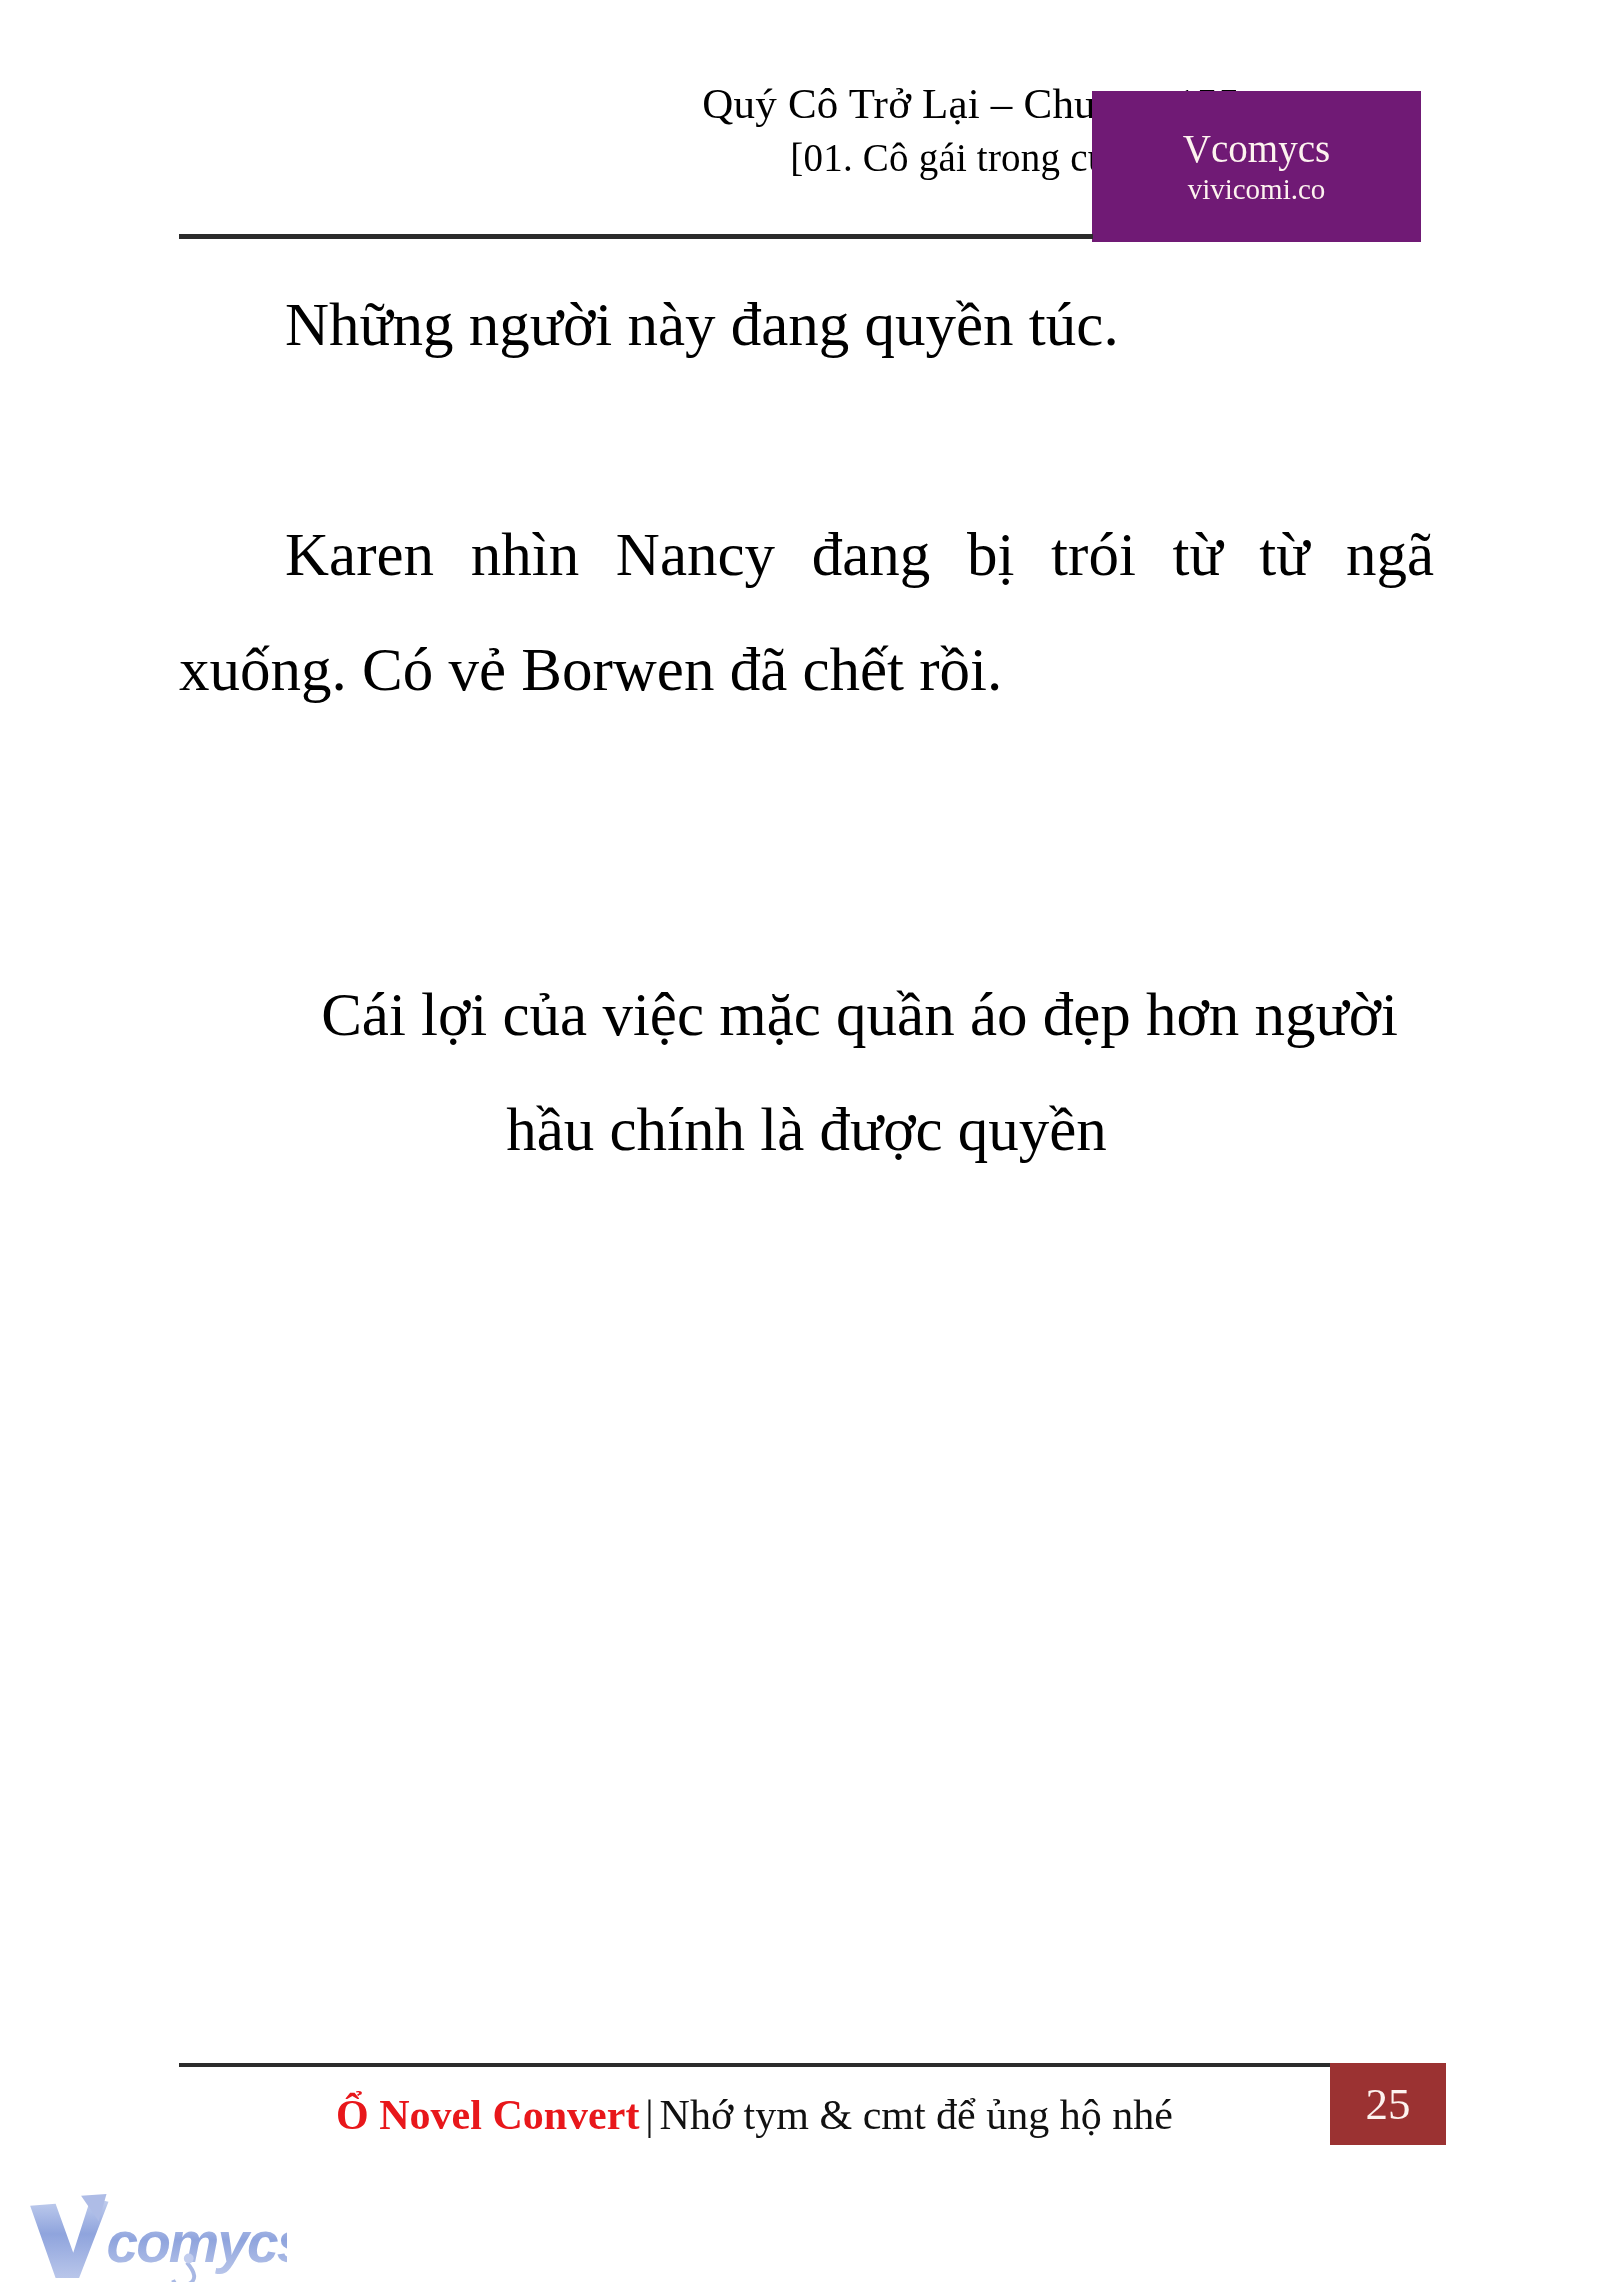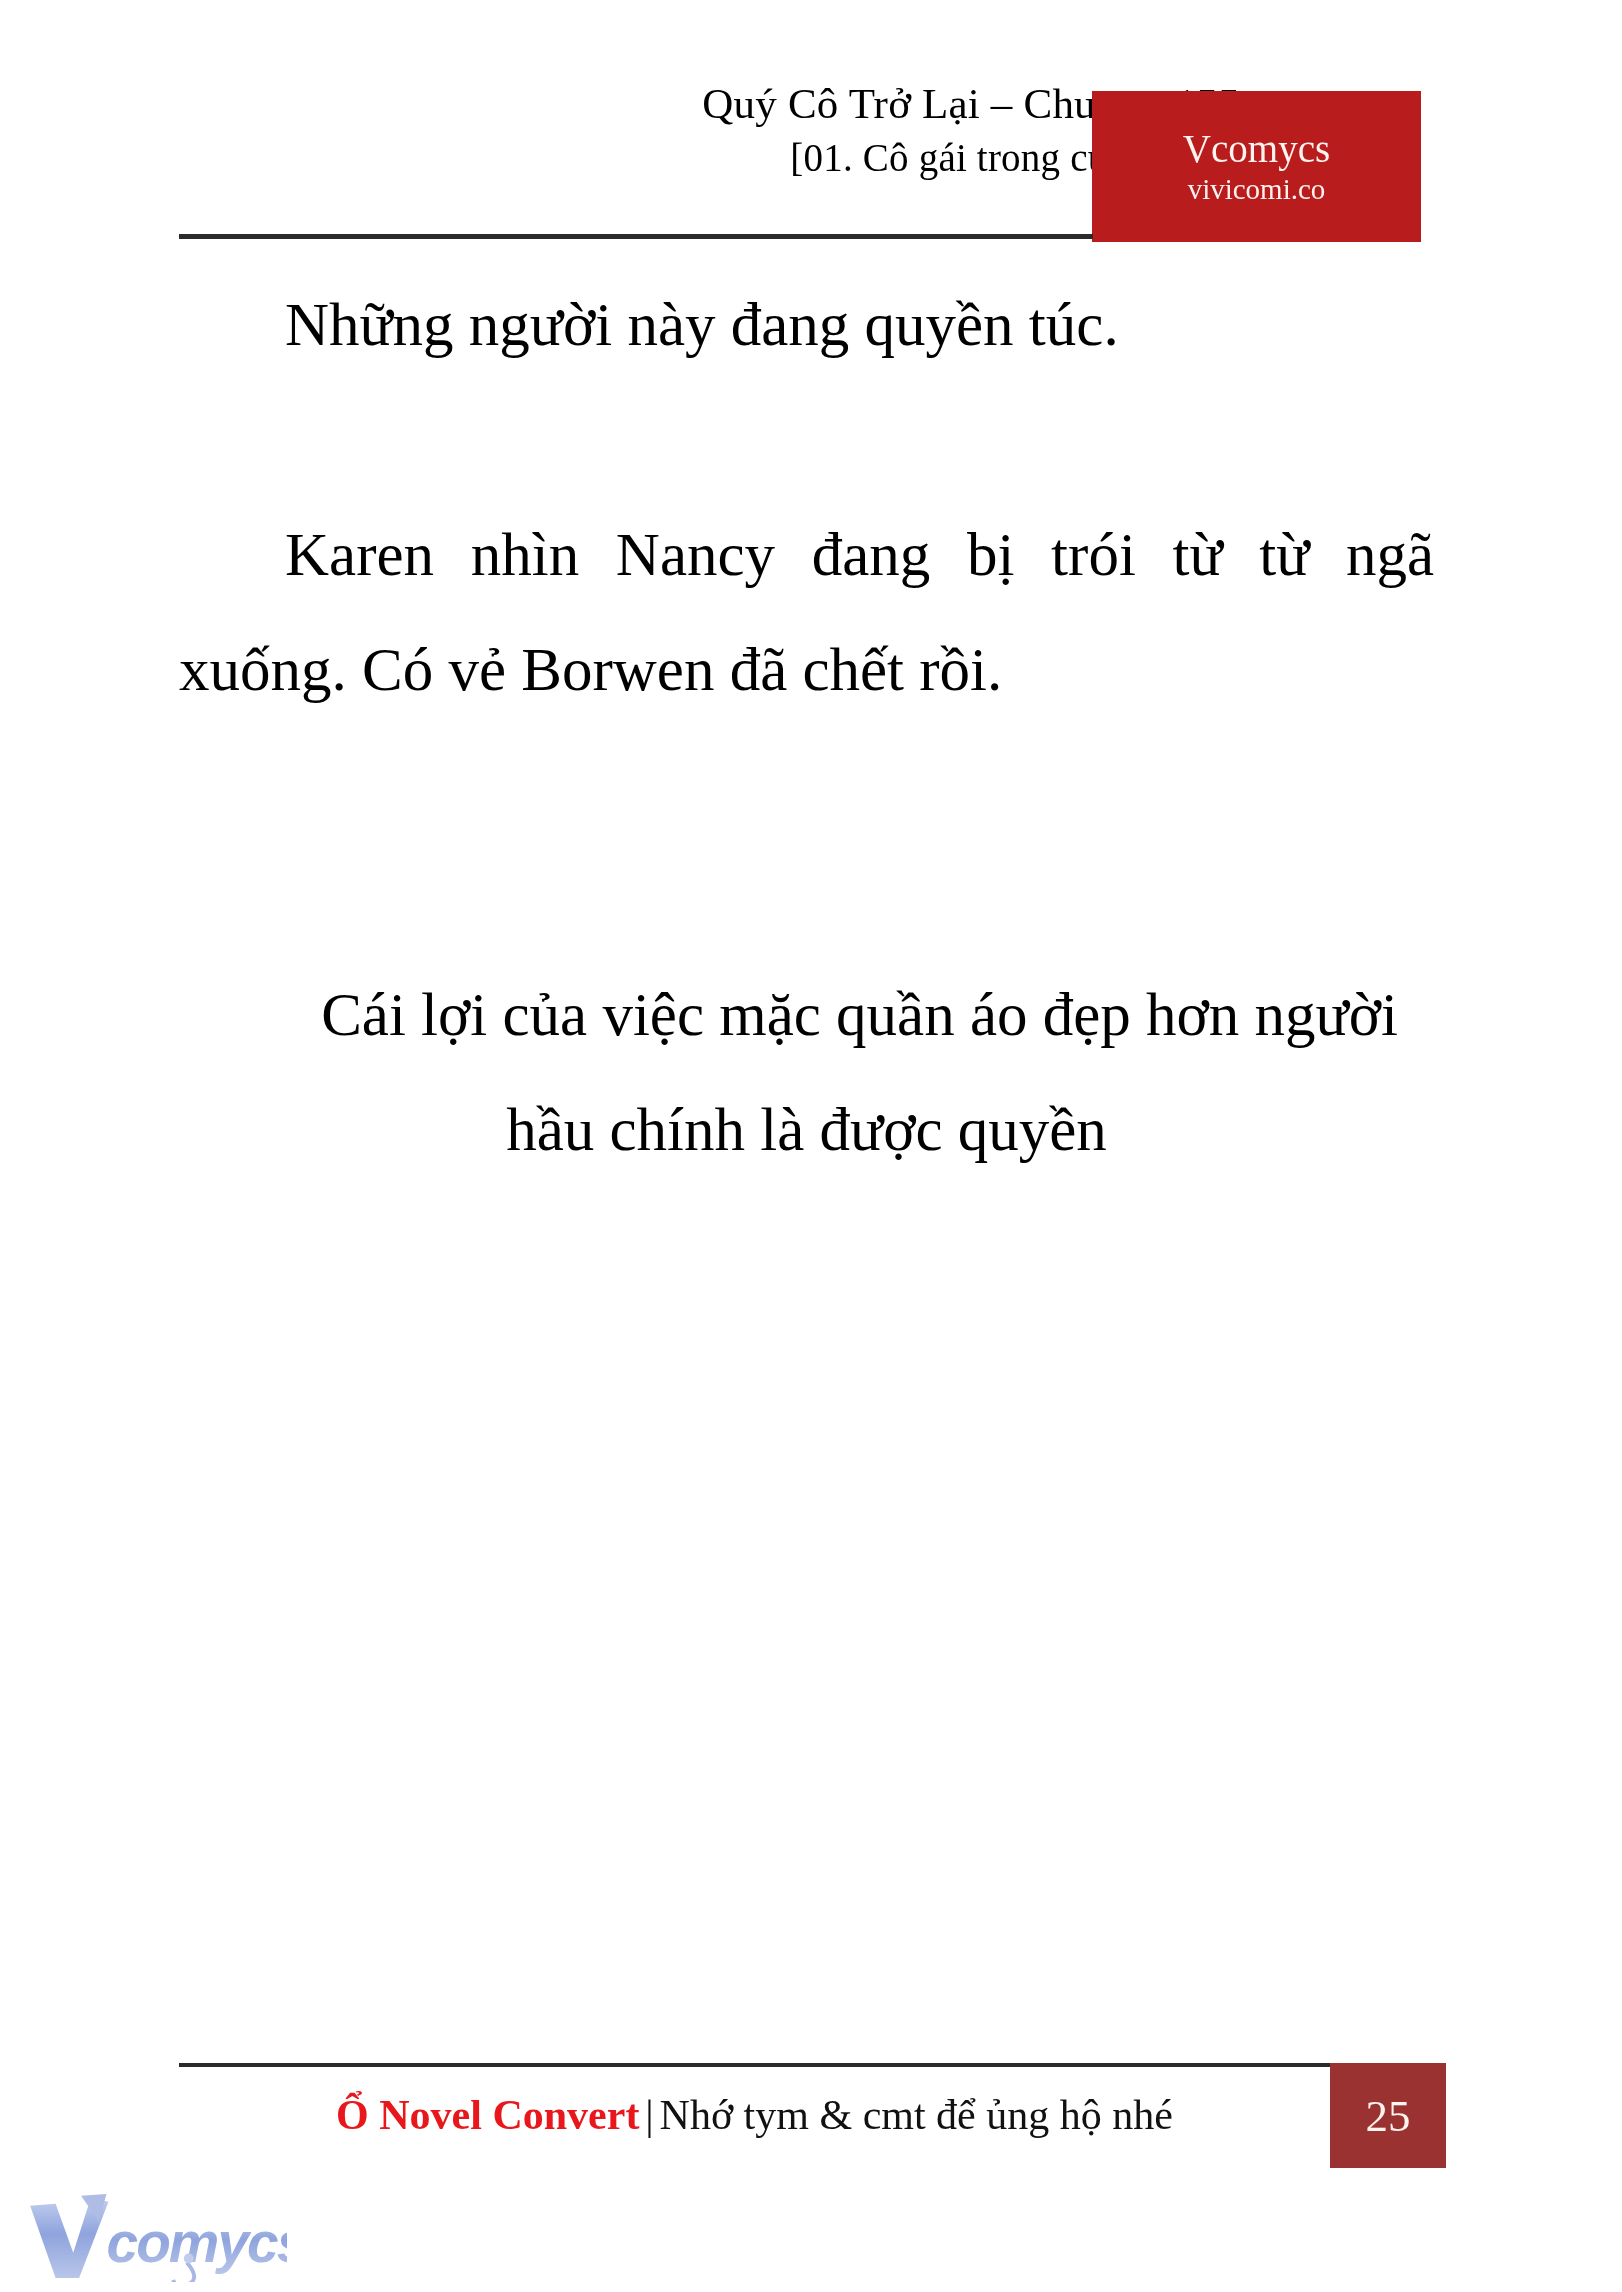--- a/index.html
+++ b/index.html
@@ -48,21 +48,21 @@
     line-height: 53px;
     white-space: nowrap;
     letter-spacing: 0.2px;
   }
   .site-badge {
     position: absolute;
     left: 1092px;
     top: 91px;
     width: 329px;
     height: 151px;
-    background: #b91c1c;
+    background: #701a75;
     color: #fdf3ef;
     display: flex;
     flex-direction: column;
     align-items: center;
     justify-content: center;
     line-height: 1.18;
   }
   .site-badge-name {
     font-size: 39px;
   }
@@ -130,21 +130,21 @@
   .footer-sep {
     color: #111;
     padding: 0 5.9px;
   }
   .footer-note { color: #111; }
   .page-badge {
     position: absolute;
     left: 1330px;
     top: 2063px;
     width: 116px;
-    height: 105px;
+    height: 82px;
     background: #9b3232;
     color: #fdf3ef;
     display: flex;
     align-items: center;
     justify-content: center;
     font-size: 45px;
   }
 
   
   .watermark {

